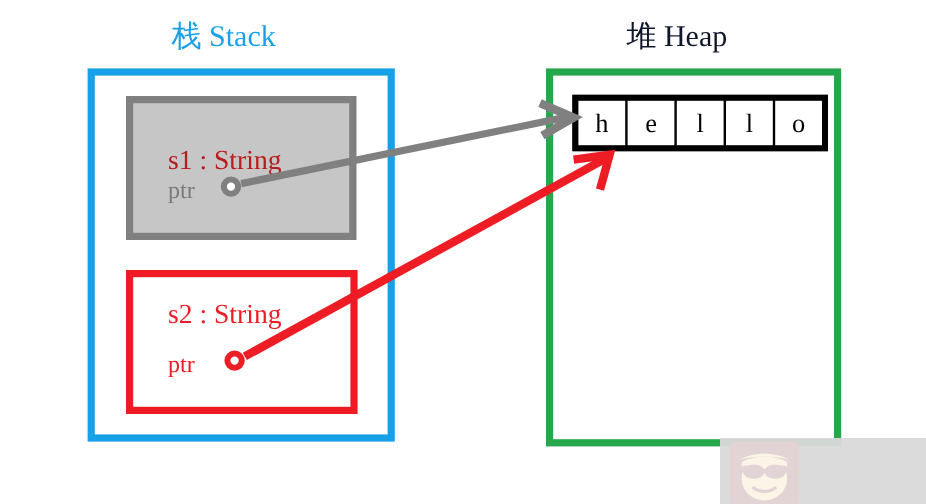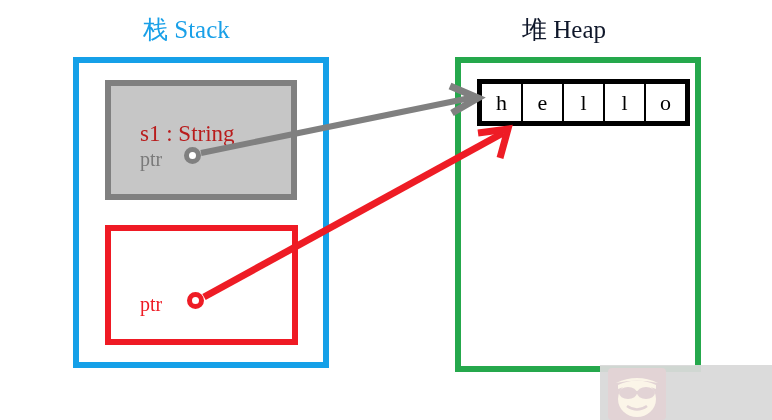--- a/index.html
+++ b/index.html
@@ -187,20 +187,21 @@
   <div class="region-box" id="stack-region"></div>
 
   <div class="region-box" id="heap-region"></div>
 
   <div class="var-box" id="s1-box">
     <div class="var-label" id="s1-label">s1 : String</div>
     <div class="var-ptr" id="s1-ptr">ptr</div>
   </div>
 
   <div class="var-box" id="s2-box">
+    <div class="var-label" id="s2-label">s2 : String</div>
     <div class="var-ptr" id="s2-ptr">ptr</div>
   </div>
 
   <div class="ptr-dot" id="s1-dot"></div>
   <div class="ptr-dot" id="s2-dot"></div>
 
   <div id="string-cells">
     <div class="cell">h</div>
     <div class="cell">e</div>
     <div class="cell">l</div>

